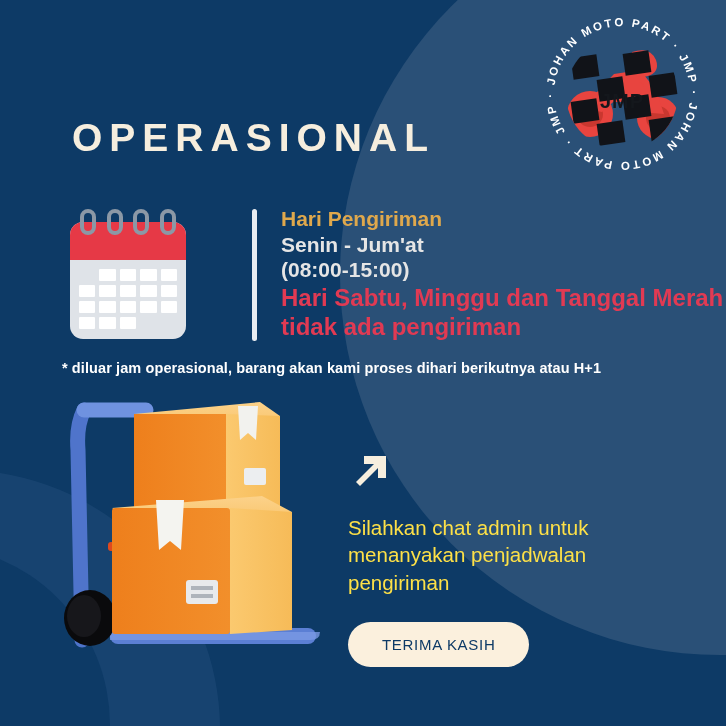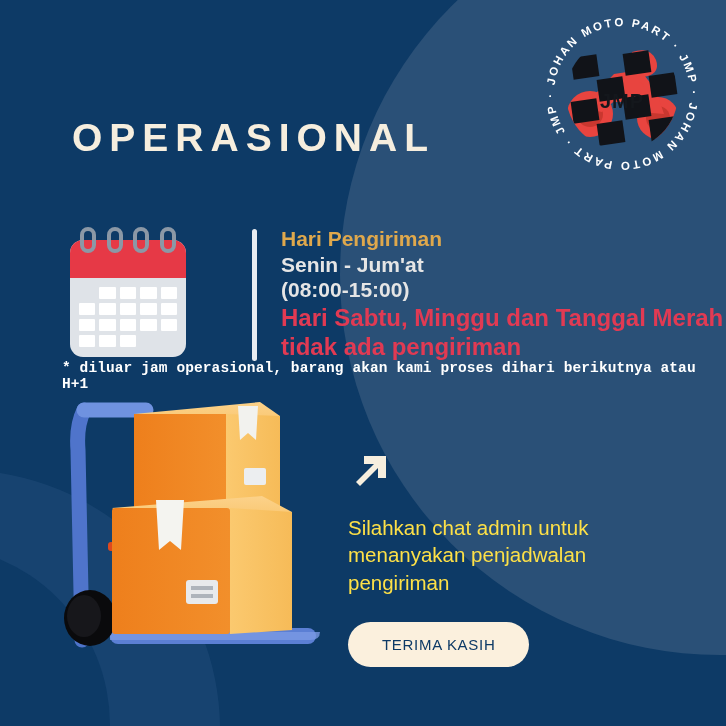--- a/index.html
+++ b/index.html
@@ -50,21 +50,21 @@
   .title {
     position:absolute;
     left:72px; top:118px;
     font-size:39px;
     font-weight:bold;
     letter-spacing:7px;
     color:#f6eede;
     line-height:1;
   }
   
-  .schedule { position:absolute; left:66px; top:212px; display:flex; align-items:center; }
+  .schedule { position:absolute; left:66px; top:192px; display:flex; align-items:flex-end; }
   .cal-icon { width:124px; height:132px; position:relative; flex:0 0 auto; margin-top:12px; }
   .cal-rings { position:absolute; top:0; left:14px; width:96px; height:26px; display:flex; justify-content:space-between; }
   .ring {
     width:16px; height:26px;
     border:4px solid #8b98a6;
     border-radius:8px;
     background:transparent;
   }
   .cal-body {
     position:absolute; top:13px; left:4px;
@@ -95,21 +95,20 @@
   .l-white { font-size:21px; color:#e5e5e5; }
   .l-red { font-size:24px; color:#e13a53; }
   
   .note {
     position:absolute;
     left:62px; top:360px;
     font-size:14.5px;
     font-weight:bold;
     color:#ffffff;
     letter-spacing:.1px;
-    font-family:Liberation Mono, monospace;
   }
   
   .illus { position:absolute; left:48px; top:392px; width:300px; height:290px; }
   .illus svg { display:block; width:300px; height:290px; }
   
   .cta { position:absolute; left:348px; top:452px; width:300px; }
   .arrow-ico { width:42px; height:42px; display:block; }
   .cta-text {
     margin-top:20px;
     font-size:20.5px;

